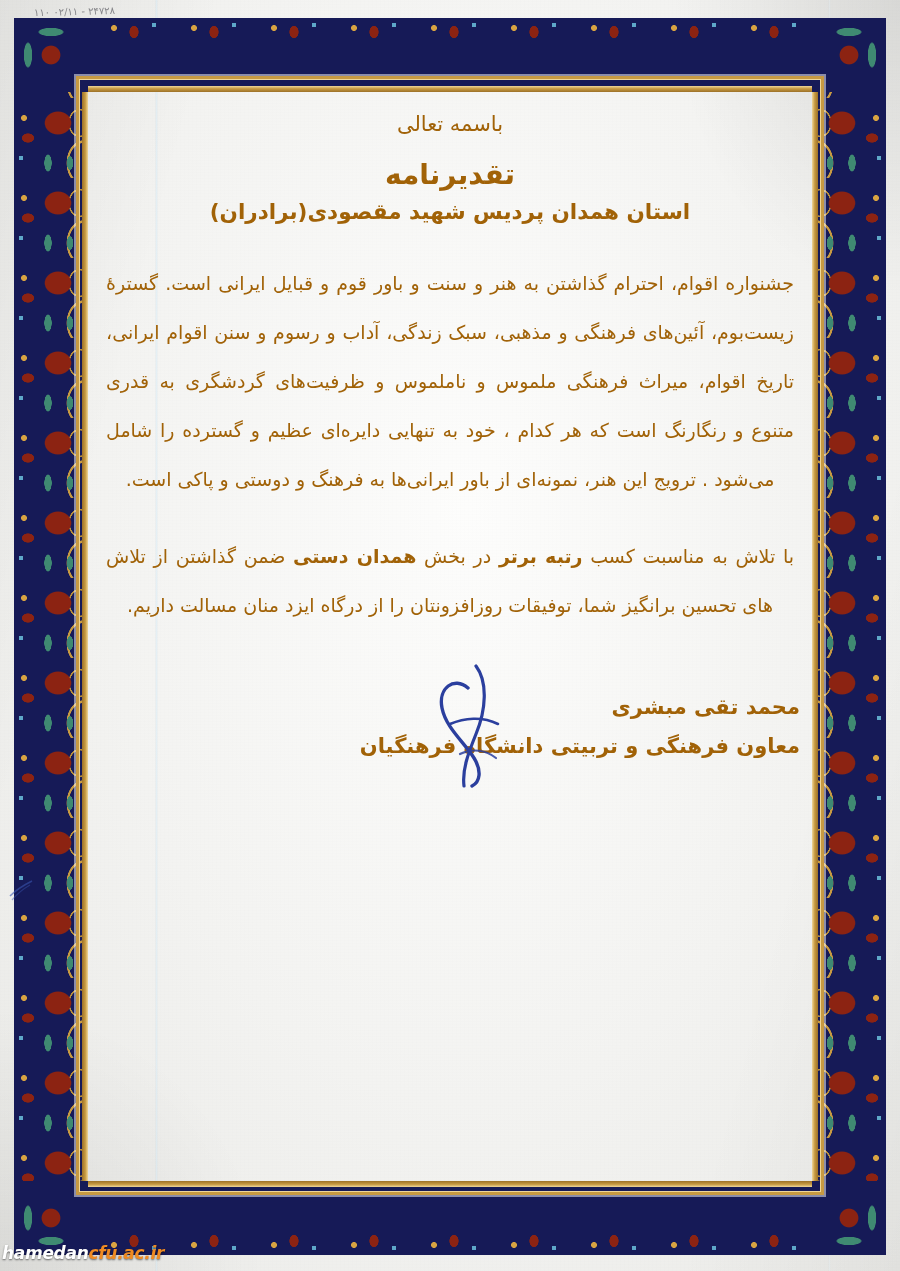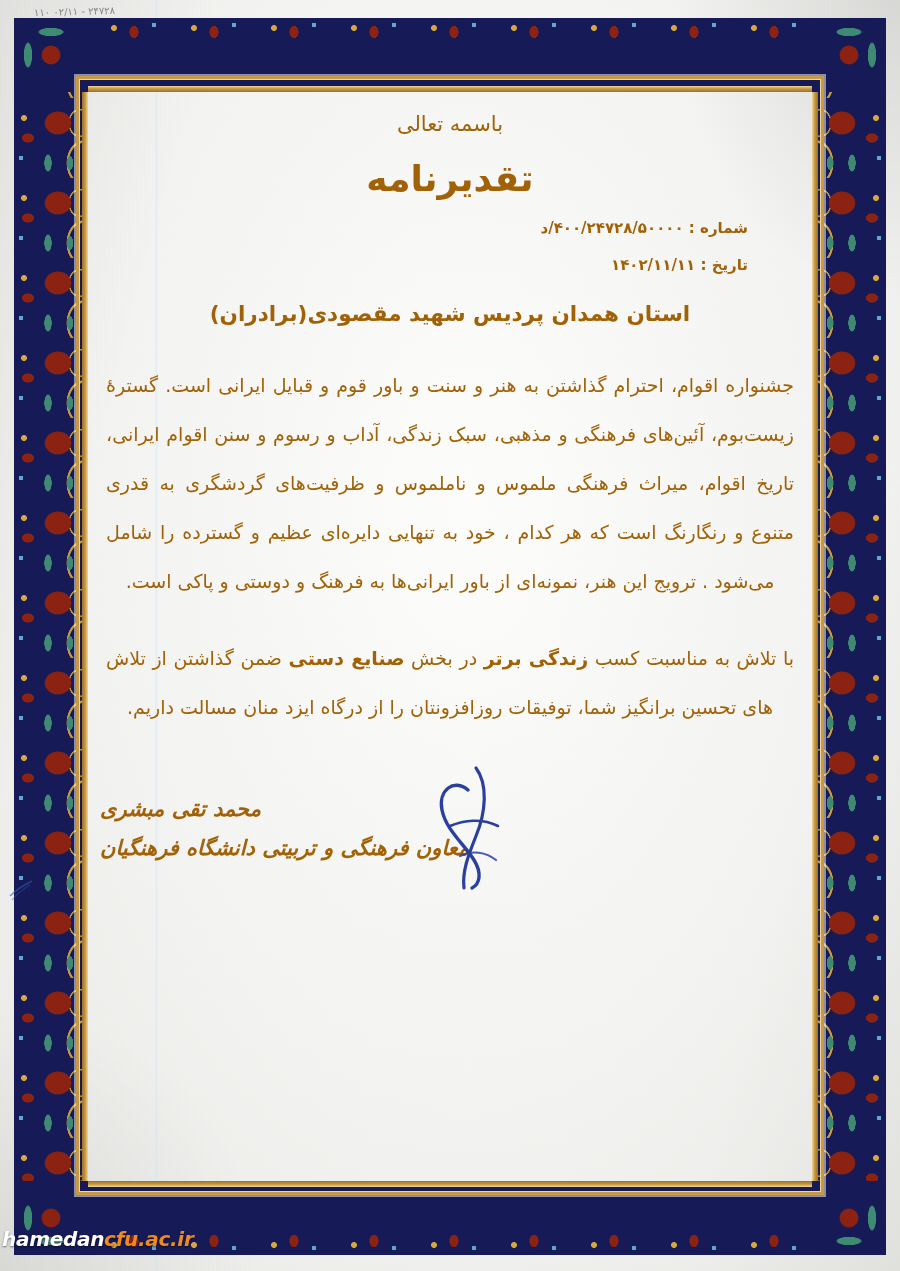--- a/index.html
+++ b/index.html
@@ -140,21 +140,21 @@
     color:#a16207;
     direction:rtl;
     text-align:center;
   }
 
   .basmala{
     font-size:21px;font-weight:400;letter-spacing:.5px;
     margin-top:16px;
   }
   .doc-title{
-    font-size:36px;font-weight:700;
+    font-size:28px;font-weight:700;
     margin-top:22px;letter-spacing:-1px;
   }
 
   .meta{margin-top:20px;text-align:right;padding-right:52px;}
   .meta-row{font-size:15px;font-weight:700;margin-bottom:19px;white-space:nowrap;}
   .meta-row .meta-label{font-weight:700;}
 
   .addressee{text-align:center;}
   .addressee-line{font-size:21.5px;font-weight:700;line-height:1.95;letter-spacing:0px;}
 
@@ -164,21 +164,21 @@
     text-align-last:center;
     font-size:19px;
     line-height:2.58;
     padding:0 4px;
   }
   .para{margin:2px;}
   .para + .para{margin-top:28px;}
   .para b{font-weight:700;}
 
   .signature-block{
-    margin-top:58px;position:relative;text-align:left;font-style:italic;
+    margin-top:58px;position:relative;text-align:right;
   }
   .sig-name{font-size:21px;font-weight:700;line-height:1.85;}
   .sig-role{font-size:21px;font-weight:700;line-height:1.85;}
 
   
   .ink{
     position:absolute;
     left:50%;margin-left:-34px;
     top:-30px;width:120px;height:132px;
     pointer-events:none;
@@ -190,22 +190,22 @@
     font-size:10px;color:#4a4a52;opacity:.62;
     letter-spacing:1px;direction:ltr;
     transform:rotate(-1.5deg);
     font-family:"DejaVu Sans","Liberation Sans",sans-serif;
   }
   
   .pen-mark{position:absolute;left:8px;top:876px;width:34px;height:26px;opacity:.8;}
 
   
   .watermark{
-    position:absolute;left:2px;bottom:20px;
-    font-size:20px;font-weight:700;font-style:italic;
+    position:absolute;left:2px;bottom:8px;
+    font-size:17px;font-weight:700;font-style:italic;
     letter-spacing:-.3px;
     direction:ltr;
     text-shadow:0 1px 2px rgba(0,0,0,.55);
     white-space:nowrap;
   }
   .wm-a{color:#ffffff;}
   .wm-b{color:#ef8a22;}
 </style>
 </head>
 <body>
@@ -254,38 +254,28 @@
     <path d="M2 20 C8 14, 14 10, 24 5" stroke="#3a55b0" stroke-width="1.6" fill="none" opacity=".75"></path>
     <path d="M4 24 C9 18, 15 13, 22 9" stroke="#3a55b0" stroke-width="1.2" fill="none" opacity=".55"></path>
   </svg>
 
   <div class="content">
 
     <div class="basmala">باسمه تعالی</div>
 
     <div class="doc-title">تقدیرنامه</div>
 
-    <div class="meta">
-      <div class="meta-row">
-        <span class="meta-label">شماره :</span>
-        <span>۴۰۰/۲۴۷۲۸/۵۰۰۰۰/د</span>
-      </div>
-      <div class="meta-row">
-        <span class="meta-label">تاریخ :</span>
-        <span>۱۴۰۲/۱۱/۱۱</span>
-      </div>
-    </div>
 
     <div class="addressee">
       <div class="addressee-line">استان  همدان  پردیس   شهید مقصودی(برادران)</div>
     </div>
 
     <div class="body">
       <p class="para">جشنواره اقوام، احترام گذاشتن به هنر و سنت و باور قوم و قبایل ایرانی است. گسترهٔ زیست‌بوم، آئین‌های فرهنگی و مذهبی، سبک  زندگی، آداب و رسوم و سنن اقوام ایرانی، تاریخ اقوام، میراث فرهنگی ملموس و ناملموس و ظرفیت‌های گردشگری به قدری متنوع و رنگارنگ است که  هر  کدام ، خود به  تنهایی  دایره‌ای عظیم  و گسترده  را  شامل می‌شود . ترویج  این  هنر، نمونه‌ای از باور ایرانی‌ها به فرهنگ و دوستی و پاکی است.</p>
-      <p class="para"><span>با تلاش به مناسبت کسب </span><b>زندگی برتر</b><span> در بخش   </span><b>صنایع دستی</b><span> ضمن گذاشتن از تلاش های تحسین برانگیز شما، توفیقات روزافزونتان  را از درگاه  ایزد منان مسالت داریم.</span></p>
+      <p class="para"><span>با تلاش به مناسبت کسب </span><b>رتبه برتر</b><span> در بخش   </span><b>همدان دستی</b><span> ضمن گذاشتن از تلاش های تحسین برانگیز شما، توفیقات روزافزونتان  را از درگاه  ایزد منان مسالت داریم.</span></p>
     </div>
 
     <div class="signature-block">
       <svg class="ink" viewBox="0 0 120 132">
         <g fill="none" stroke="#2b3f9e" stroke-linecap="round" stroke-linejoin="round">
           <path d="M52 30 C38 18, 22 30, 26 50 C30 70, 48 84, 58 100 C66 113, 64 124, 56 128" stroke-width="3.4"></path>
           <path d="M60 8 C72 24, 70 52, 60 76 C52 96, 46 112, 48 128" stroke-width="3.2"></path>
           <path d="M34 66 C48 60, 66 58, 82 66" stroke-width="2.6"></path>
           <path d="M44 96 C56 90, 70 92, 80 100" stroke-width="2.2" opacity=".85"></path>
         </g>

